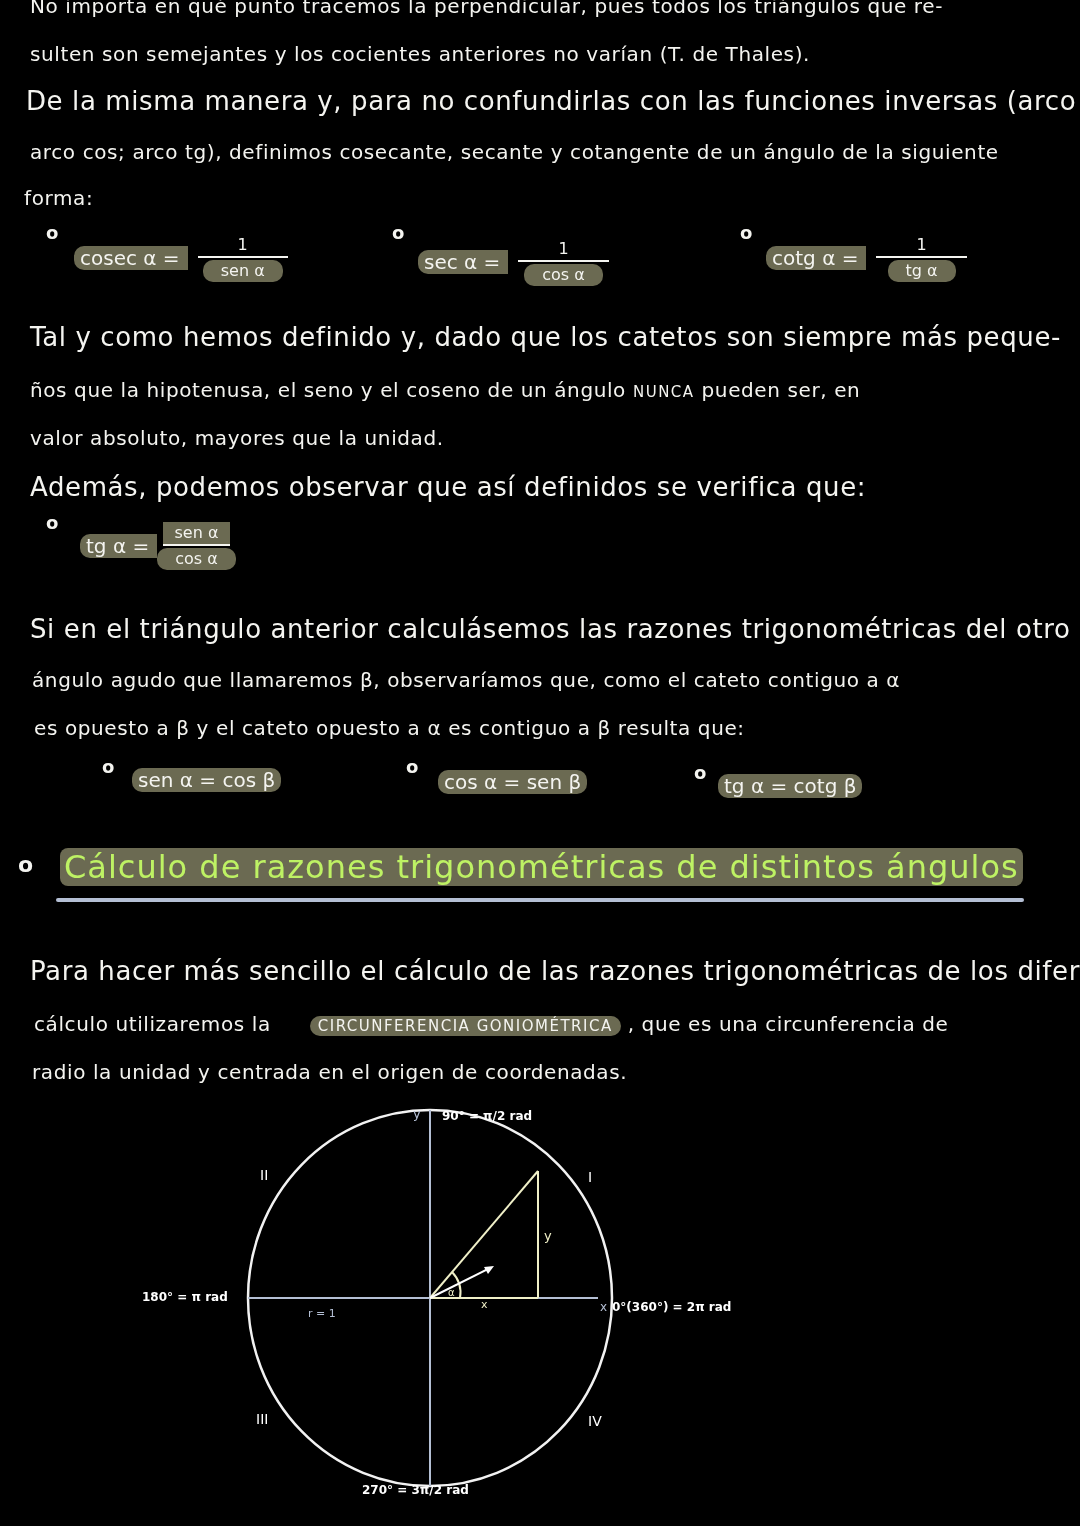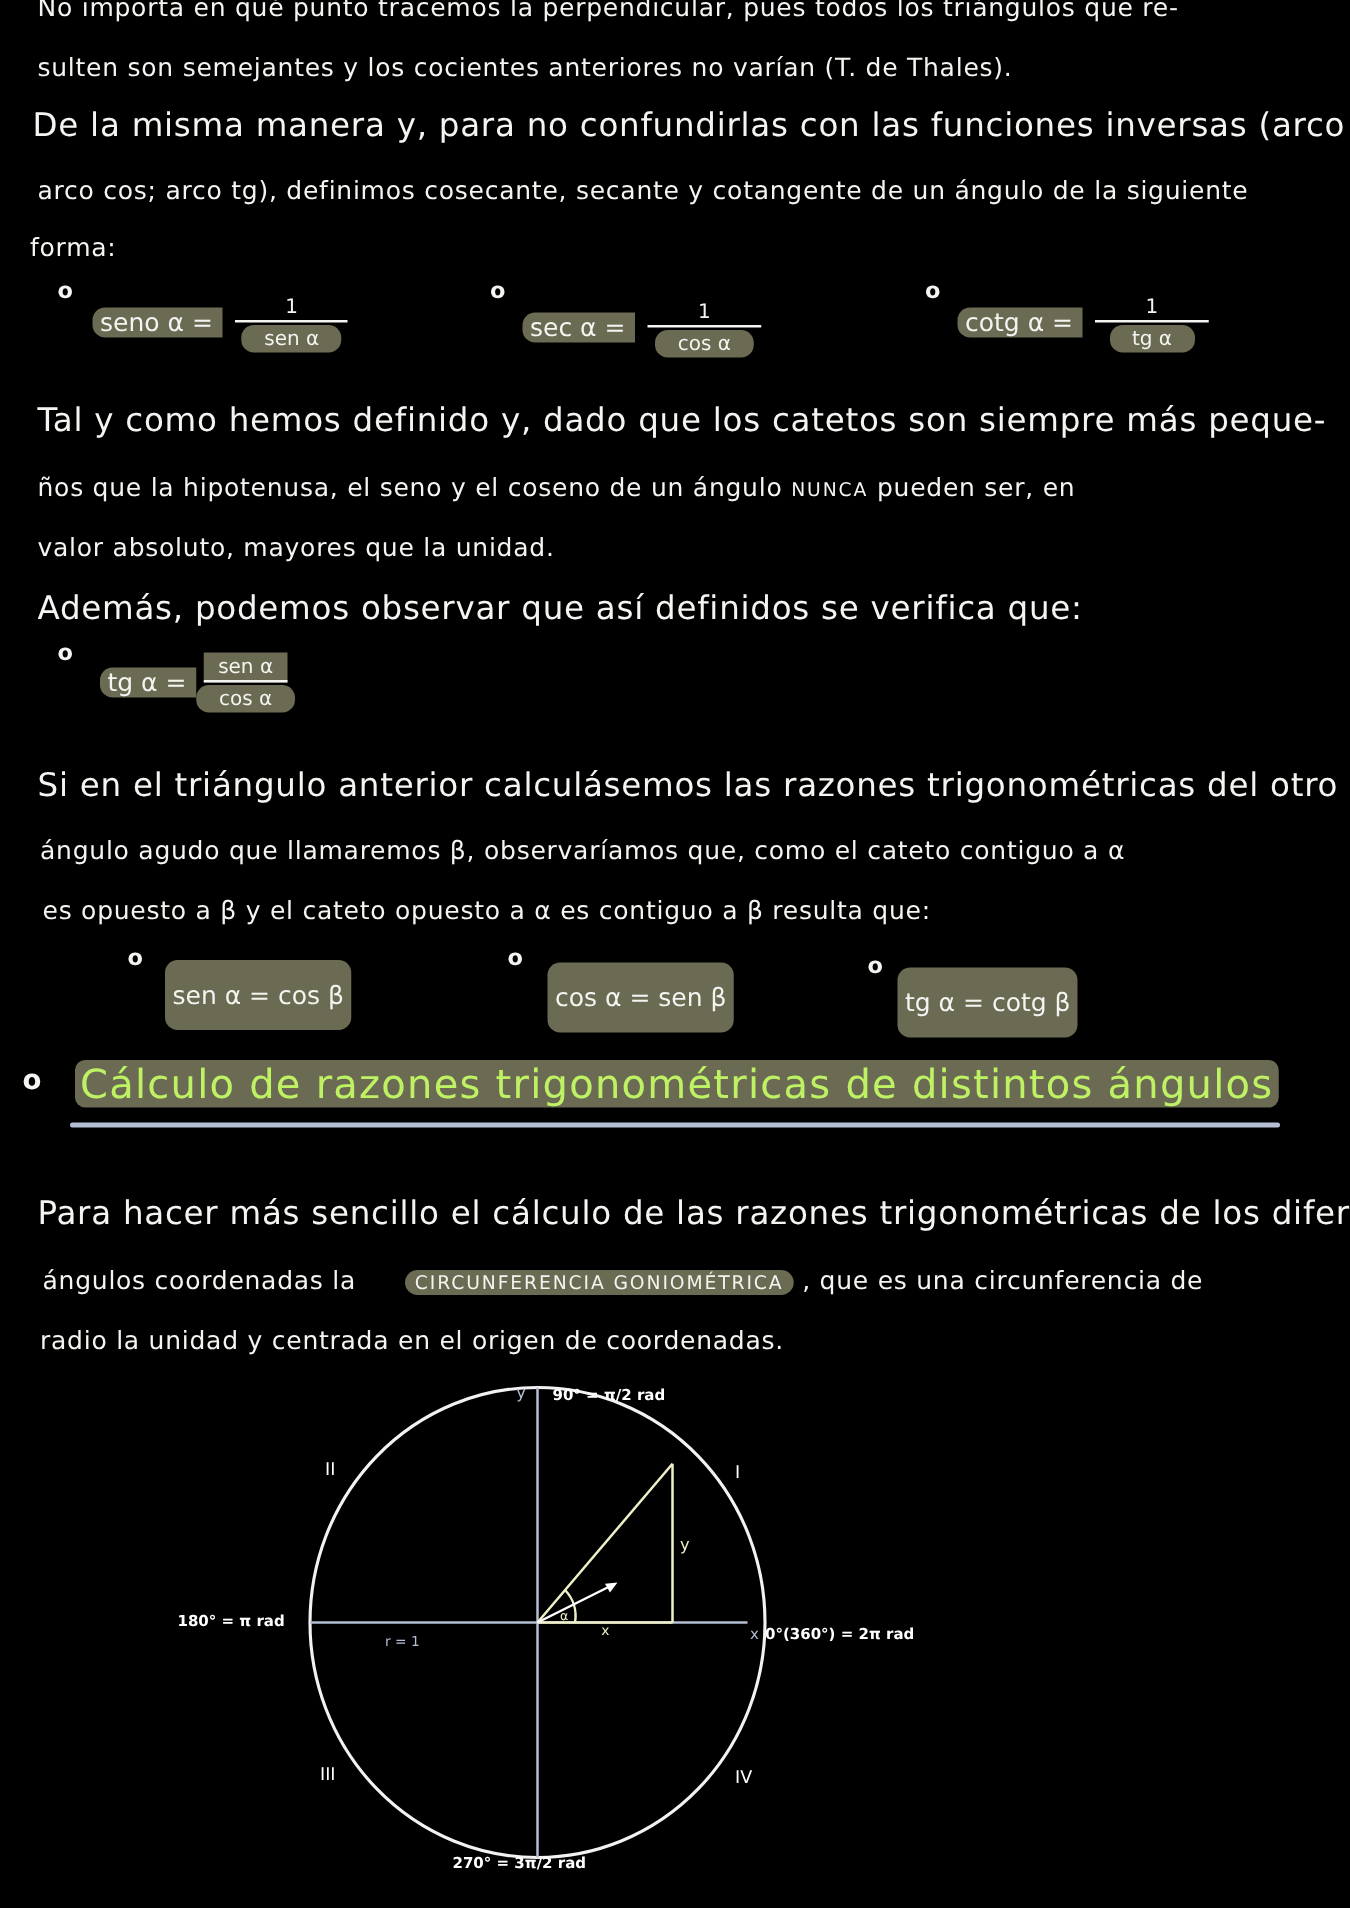--- a/index.html
+++ b/index.html
@@ -3,21 +3,21 @@
 <meta charset="utf-8">
 <style>
   html, body { margin:0; padding:0; background:#000; }
   body {
     width:1080px; height:1526px; position:relative; overflow:hidden;
     color:#f4f4f0; font-family:"DejaVu Sans", sans-serif;
   }
   .line { position:absolute; white-space:nowrap; font-size:20px; letter-spacing:0.6px; }
   .big { font-size:26px; }
   .hl {
-    background:#6b6a52; border-radius:10px; padding:16px 6px; color:#f4f4f0;
+    background:#6b6a52; border-radius:10px; padding:0 6px; color:#f4f4f0;
   }
   .bullet { position:absolute; font-size:18px; font-weight:bold; }
   .formula { position:absolute; display:flex; align-items:center; font-size:20px; }
   .frac { display:inline-flex; flex-direction:column; align-items:center; margin-left:10px; }
   .frac .num { padding:0 40px; border-bottom:2px solid #f4f4f0; line-height:22px; font-size:16px; }
   .frac .den { background:#6b6a52; border-radius:10px; padding:0 18px; font-size:16px; line-height:22px; margin-top:2px;}
   .formula .lhs { background:#6b6a52; border-radius:10px 0 0 10px; padding:0 8px 0 6px; }
   .heading {
     position:absolute; left:60px; top:848px; font-size:32px; color:#bef264;
     letter-spacing:1px;
@@ -31,21 +31,21 @@
 <body>
 
 <div class="line" style="left:30px; top:-6px;">No importa en qué punto tracemos la perpendicular, pues todos los triángulos que re-</div>
 <div class="line" style="left:30px; top:42px;">sulten son semejantes y los cocientes anteriores no varían (T. de Thales).</div>
 <div class="line big" style="left:26px; top:86px;">De la misma manera y, para no confundirlas con las funciones inversas (arco sen;</div>
 <div class="line" style="left:30px; top:140px;">arco cos; arco tg), definimos cosecante, secante y cotangente de un ángulo de la siguiente</div>
 <div class="line" style="left:24px; top:186px;">forma:</div>
 
 <div class="bullet" style="left:46px; top:222px;">o</div>
 <div class="formula" style="left:74px; top:234px;">
-  <span class="lhs">seno α =</span>
+  <span class="lhs">cosec α =</span>
   <span class="frac">
     <span class="num">1</span>
     <span class="den">sen α</span>
   </span>
 </div>
 
 <div class="bullet" style="left:392px; top:222px;">o</div>
 <div class="formula" style="left:418px; top:238px;">
   <span class="lhs">sec α =</span>
   <span class="frac">
@@ -99,21 +99,21 @@
 </div>
 
 <div class="bullet" style="left:18px; top:852px; font-size:22px;">o</div>
 <div class="heading">
   <span class="hlbar">Cálculo de razones trigonométricas de distintos ángulos</span>
 </div>
 <div class="underline"></div>
 
 <div class="line big" style="left:30px; top:956px;">Para hacer más sencillo el cálculo de las razones trigonométricas de los diferentes</div>
 <div class="line" style="left:34px; top:1012px;">
-  <span>ángulos coordenadas la</span>
+  <span>cálculo utilizaremos la</span>
   <span class="tag">CIRCUNFERENCIA GONIOMÉTRICA</span>
   <span>, que es una circunferencia de</span>
 </div>
 <div class="line" style="left:32px; top:1060px;">radio la unidad y centrada en el origen de coordenadas.</div>
 
 <svg style="position:absolute; left:0; top:1090px;" width="1080" height="436">
 
   <ellipse cx="430" cy="208" rx="182" ry="188" fill="none" stroke="#f2f2f2" stroke-width="2.5"></ellipse>
 
   <line x1="248" y1="208" x2="598" y2="208" stroke="#b4bfd4" stroke-width="2"></line>

